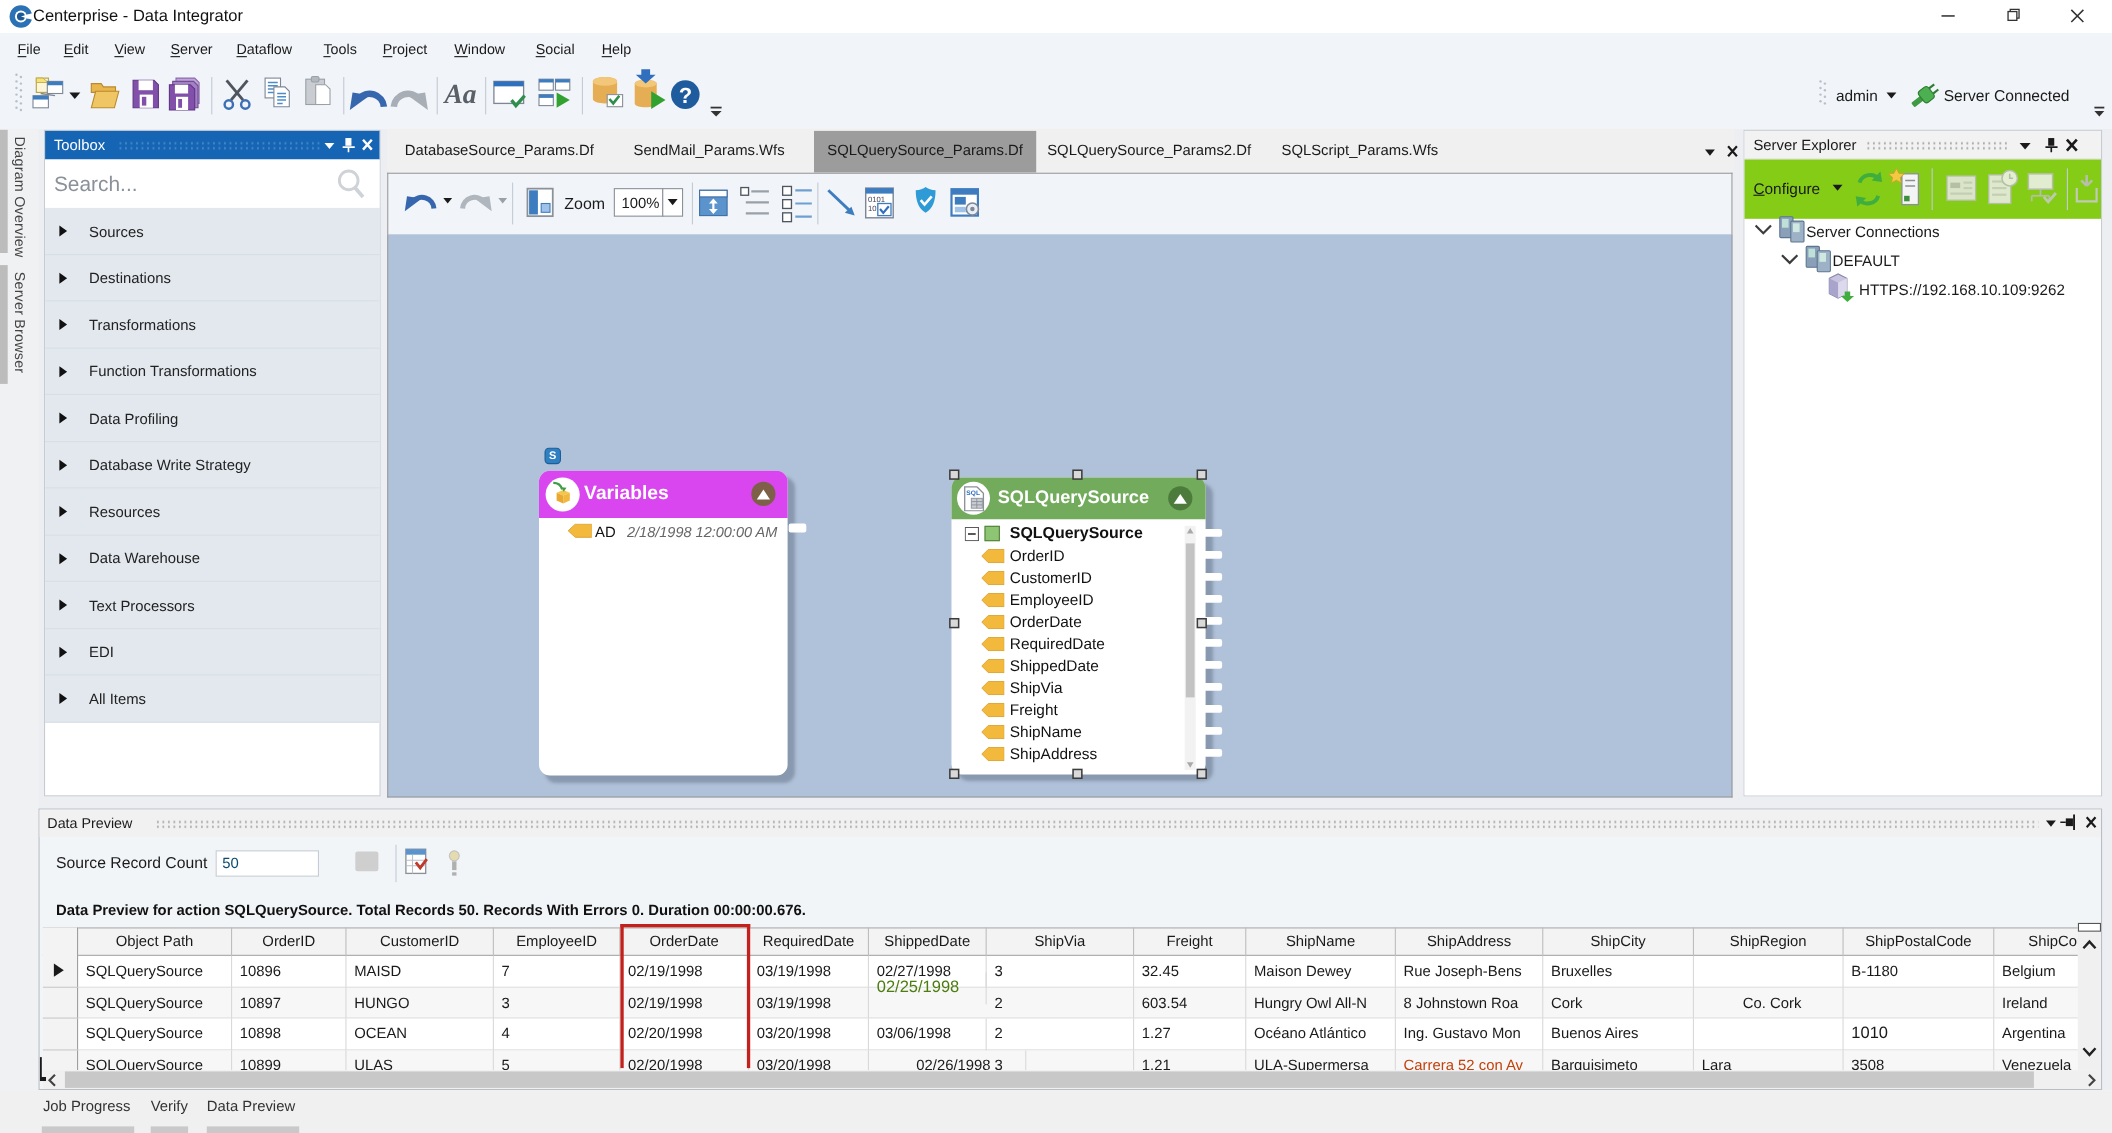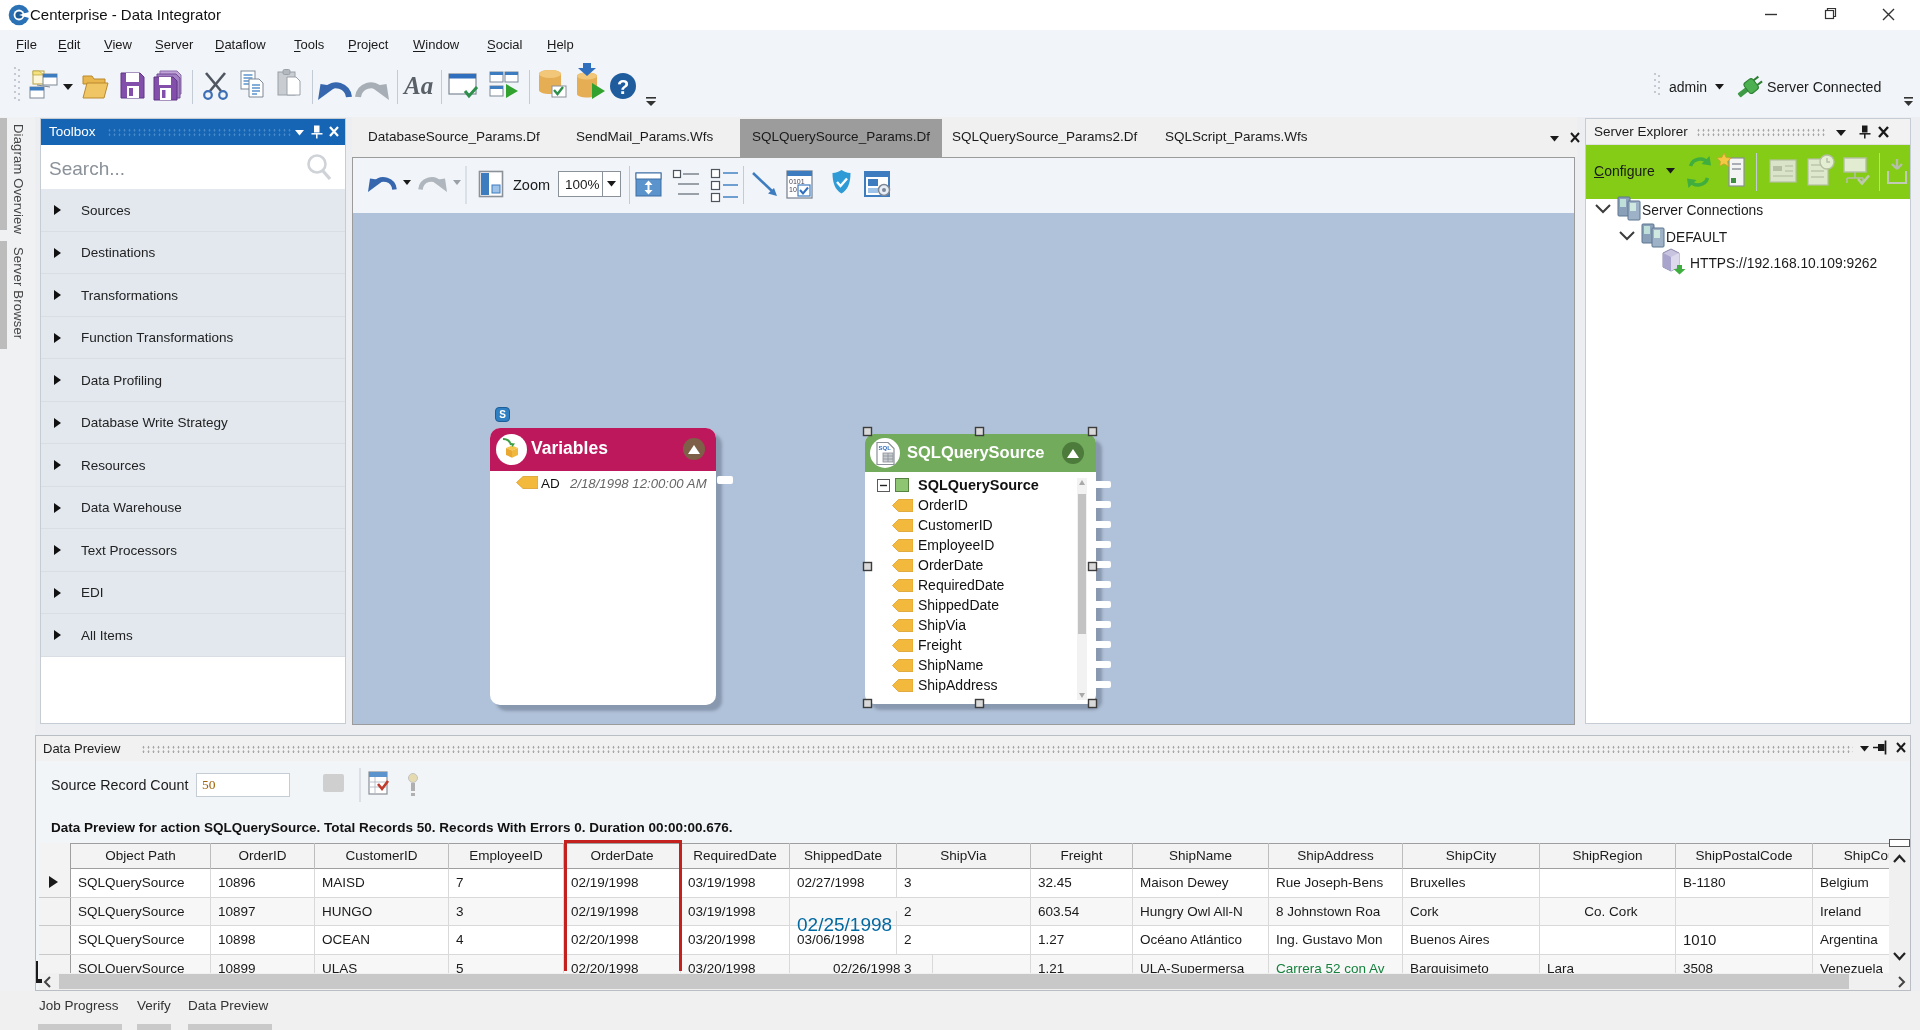--- a/index.html
+++ b/index.html
@@ -383,21 +383,21 @@
         <circle cx="531" cy="32" r="5.5" fill="#e8eef5" stroke="#7d8796" stroke-width="1.5"></circle>
         <circle cx="531" cy="32" r="2" fill="#7d8796"></circle>
       </g>
     </svg>
   </div>
   <div id="canvas">
 
     <div class="abs" style="left:142px;top:194px;width:15px;height:15px;border-radius:4px;background:#2f80c3;border:1px solid #1c5e97;box-sizing:border-box;color:#fff;font-size:10px;font-weight:bold;text-align:center;line-height:13px;">S</div>
 
     <div class="abs" style="left:137px;top:215px;width:226px;height:277px;border-radius:10px;background:#fff;box-shadow:6px 6px 3px rgba(88,102,124,0.45);">
-      <div class="abs" style="left:0;top:0;width:226px;height:43px;border-radius:10px 10px 0 0;background:#be185d;">
+      <div class="abs" style="left:0;top:0;width:226px;height:43px;border-radius:10px 10px 0 0;background:#d946ef;">
         <div class="abs" style="left:6px;top:6px;width:31px;height:31px;border-radius:50%;background:#fff;"></div>
         <svg class="abs" style="left:10px;top:9px" width="24" height="25" viewBox="0 0 24 25">
           <path d="M6 11 l6 -2.5 l6 2.5 l-6 2.5 z" fill="#f6c54b"></path>
           <path d="M6 11 v7 l6 2.8 v-7.3 z" fill="#e8a832"></path>
           <path d="M18 11 v7 l-6 2.8 v-7.3 z" fill="#f0b83c"></path>
           <path d="M3 2 c4 0 7 2 8 6" fill="none" stroke="#3e9e43" stroke-width="2"></path>
           <path d="M12.5 10 l-2 -4 l4.5 0.5 z" fill="#3e9e43"></path>
         </svg>
         <div class="abs" style="left:41px;top:10px;font-size:17.5px;font-weight:bold;color:#fff;">Variables</div>
         <div class="abs" style="left:193px;top:10px;width:22px;height:22px;border-radius:50%;background:#7d6047;">
@@ -620,21 +620,21 @@
       <path d="M2 10 l9 0 l-4.5 5.5 z" fill="#1a1a1a"></path>
       <g stroke="#1a1a1a" stroke-width="1.5" fill="none">
         <line x1="15" y1="11.5" x2="20" y2="11.5"></line>
         <rect x="20" y="8" width="6.5" height="7" fill="#1a1a1a" stroke="none"></rect>
         <line x1="27.5" y1="4.5" x2="27.5" y2="18.5" stroke-width="1.7"></line>
       </g>
       <path d="M39 7 l8 9 M47 7 l-8 9" stroke="#1a1a1a" stroke-width="2"></path>
     </svg>
   </div>
   <div class="abs" style="left:15px;top:41px;font-size:14.3px;color:#1a1a1a;">Source Record Count</div>
-  <div class="abs" style="left:160px;top:37px;width:94px;height:24px;background:#fff;border:1px solid #c6ccd4;box-sizing:border-box;font-size:13.5px;color:#a16207;line-height:22px;padding-left:5px;font-family:Liberation Serif, serif;">50</div>
+  <div class="abs" style="left:160px;top:37px;width:94px;height:24px;background:#fff;border:1px solid #c6ccd4;box-sizing:border-box;font-size:13.5px;color:#0c4a6e;line-height:22px;padding-left:5px;">50</div>
   <svg class="abs" style="left:280px;top:30px" width="120" height="38" viewBox="0 0 120 38">
     <rect x="7" y="8" width="21" height="18" rx="2" fill="#cfcfcf"></rect>
     <rect x="43.5" y="2" width="1" height="34" fill="#c3cbd5"></rect>
     <g>
       <rect x="53" y="6" width="18" height="22" fill="#fff" stroke="#8a9098" stroke-width="1.2"></rect>
       <rect x="53" y="6" width="18" height="5" fill="#5b93cc"></rect>
       <line x1="53" y1="16" x2="71" y2="16" stroke="#b9bfc7" stroke-width="1"></line>
       <line x1="53" y1="21" x2="71" y2="21" stroke="#b9bfc7" stroke-width="1"></line>
       <line x1="59" y1="11" x2="59" y2="28" stroke="#b9bfc7" stroke-width="1"></line>
       <path d="M62 18 l4 5 l6 -8" fill="none" stroke="#c0392b" stroke-width="2.6"></path>
@@ -683,21 +683,21 @@
 <div class="abs" style="left:528px;top:54.5px;width:117px;height:28.5px;border-right:1px solid #d9d9d9;box-sizing:border-box;font-size:13.5px;color:#1a1a1a;line-height:28px;padding-left:7px;overflow:hidden;white-space:nowrap;">02/19/1998</div>
 <div class="abs" style="left:528px;top:83px;width:117px;height:28.5px;border-right:1px solid #d9d9d9;box-sizing:border-box;font-size:13.5px;color:#1a1a1a;line-height:28px;padding-left:7px;overflow:hidden;white-space:nowrap;">02/20/1998</div>
 <div class="abs" style="left:528px;top:111.5px;width:117px;height:28.5px;border-right:1px solid #d9d9d9;box-sizing:border-box;font-size:13.5px;color:#1a1a1a;line-height:28px;padding-left:7px;overflow:hidden;white-space:nowrap;">02/20/1998</div>
 <div class="abs" style="left:645px;top:0;width:109px;height:26px;border-right:1px solid #bdbdbd;box-sizing:border-box;font-size:13.5px;color:#1a1a1a;text-align:center;line-height:25px;overflow:hidden;white-space:nowrap;">RequiredDate</div>
 <div class="abs" style="left:645px;top:26px;width:109px;height:28.5px;border-right:1px solid #d9d9d9;box-sizing:border-box;font-size:13.5px;color:#1a1a1a;line-height:28px;padding-left:7px;overflow:hidden;white-space:nowrap;">03/19/1998</div>
 <div class="abs" style="left:645px;top:54.5px;width:109px;height:28.5px;border-right:1px solid #d9d9d9;box-sizing:border-box;font-size:13.5px;color:#1a1a1a;line-height:28px;padding-left:7px;overflow:hidden;white-space:nowrap;">03/19/1998</div>
 <div class="abs" style="left:645px;top:83px;width:109px;height:28.5px;border-right:1px solid #d9d9d9;box-sizing:border-box;font-size:13.5px;color:#1a1a1a;line-height:28px;padding-left:7px;overflow:hidden;white-space:nowrap;">03/20/1998</div>
 <div class="abs" style="left:645px;top:111.5px;width:109px;height:28.5px;border-right:1px solid #d9d9d9;box-sizing:border-box;font-size:13.5px;color:#1a1a1a;line-height:28px;padding-left:7px;overflow:hidden;white-space:nowrap;">03/20/1998</div>
 <div class="abs" style="left:754px;top:0;width:107px;height:26px;border-right:1px solid #bdbdbd;box-sizing:border-box;font-size:13.5px;color:#1a1a1a;text-align:center;line-height:25px;overflow:hidden;white-space:nowrap;">ShippedDate</div>
 <div class="abs" style="left:754px;top:26px;width:107px;height:28.5px;border-right:1px solid #d9d9d9;box-sizing:border-box;font-size:13.5px;color:#1a1a1a;line-height:28px;padding-left:7px;overflow:hidden;white-space:nowrap;">02/27/1998</div>
-<div class="abs" style="left:754px;top:68px;width:107px;height:28.5px;border-right:1px solid #d9d9d9;box-sizing:border-box;font-size:19px;color:#0369a1;line-height:28px;padding-left:7px;overflow:hidden;white-space:nowrap;">02/25/1998</div>
+<div class="abs" style="left:754px;top:41px;width:107px;height:28.5px;border-right:1px solid #d9d9d9;box-sizing:border-box;font-size:15px;color:#4d7c0f;line-height:28px;padding-left:7px;overflow:hidden;white-space:nowrap;">02/25/1998</div>
 <div class="abs" style="left:754px;top:83px;width:107px;height:28.5px;border-right:1px solid #d9d9d9;box-sizing:border-box;font-size:13.5px;color:#1a1a1a;line-height:28px;padding-left:7px;overflow:hidden;white-space:nowrap;">03/06/1998</div>
 <div class="abs" style="left:754px;top:111.5px;width:107px;height:28.5px;border-right:1px solid #d9d9d9;box-sizing:border-box;font-size:13.5px;color:#1a1a1a;line-height:28px;padding-left:7px;overflow:hidden;white-space:nowrap;margin-left:36px;">02/26/1998</div>
 <div class="abs" style="left:861px;top:0;width:134px;height:26px;border-right:1px solid #bdbdbd;box-sizing:border-box;font-size:13.5px;color:#1a1a1a;text-align:center;line-height:25px;overflow:hidden;white-space:nowrap;">ShipVia</div>
 <div class="abs" style="left:861px;top:26px;width:134px;height:28.5px;border-right:1px solid #d9d9d9;box-sizing:border-box;font-size:13.5px;color:#1a1a1a;line-height:28px;padding-left:7px;overflow:hidden;white-space:nowrap;">3</div>
 <div class="abs" style="left:861px;top:54.5px;width:134px;height:28.5px;border-right:1px solid #d9d9d9;box-sizing:border-box;font-size:13.5px;color:#1a1a1a;line-height:28px;padding-left:7px;overflow:hidden;white-space:nowrap;">2</div>
 <div class="abs" style="left:861px;top:83px;width:134px;height:28.5px;border-right:1px solid #d9d9d9;box-sizing:border-box;font-size:13.5px;color:#1a1a1a;line-height:28px;padding-left:7px;overflow:hidden;white-space:nowrap;">2</div>
 <div class="abs" style="left:861px;top:111.5px;width:134px;height:28.5px;border-right:1px solid #d9d9d9;box-sizing:border-box;font-size:13.5px;color:#1a1a1a;line-height:28px;padding-left:7px;overflow:hidden;white-space:nowrap;">3</div>
 <div class="abs" style="left:995px;top:0;width:102px;height:26px;border-right:1px solid #bdbdbd;box-sizing:border-box;font-size:13.5px;color:#1a1a1a;text-align:center;line-height:25px;overflow:hidden;white-space:nowrap;">Freight</div>
 <div class="abs" style="left:995px;top:26px;width:102px;height:28.5px;border-right:1px solid #d9d9d9;box-sizing:border-box;font-size:13.5px;color:#1a1a1a;line-height:28px;padding-left:7px;overflow:hidden;white-space:nowrap;">32.45</div>
 <div class="abs" style="left:995px;top:54.5px;width:102px;height:28.5px;border-right:1px solid #d9d9d9;box-sizing:border-box;font-size:13.5px;color:#1a1a1a;line-height:28px;padding-left:7px;overflow:hidden;white-space:nowrap;">603.54</div>
@@ -705,21 +705,21 @@
 <div class="abs" style="left:995px;top:111.5px;width:102px;height:28.5px;border-right:1px solid #d9d9d9;box-sizing:border-box;font-size:13.5px;color:#1a1a1a;line-height:28px;padding-left:7px;overflow:hidden;white-space:nowrap;">1.21</div>
 <div class="abs" style="left:1097px;top:0;width:136px;height:26px;border-right:1px solid #bdbdbd;box-sizing:border-box;font-size:13.5px;color:#1a1a1a;text-align:center;line-height:25px;overflow:hidden;white-space:nowrap;">ShipName</div>
 <div class="abs" style="left:1097px;top:26px;width:136px;height:28.5px;border-right:1px solid #d9d9d9;box-sizing:border-box;font-size:13.5px;color:#1a1a1a;line-height:28px;padding-left:7px;overflow:hidden;white-space:nowrap;">Maison Dewey</div>
 <div class="abs" style="left:1097px;top:54.5px;width:136px;height:28.5px;border-right:1px solid #d9d9d9;box-sizing:border-box;font-size:13.5px;color:#1a1a1a;line-height:28px;padding-left:7px;overflow:hidden;white-space:nowrap;">Hungry Owl All-N</div>
 <div class="abs" style="left:1097px;top:83px;width:136px;height:28.5px;border-right:1px solid #d9d9d9;box-sizing:border-box;font-size:13.5px;color:#1a1a1a;line-height:28px;padding-left:7px;overflow:hidden;white-space:nowrap;">Océano Atlántico</div>
 <div class="abs" style="left:1097px;top:111.5px;width:136px;height:28.5px;border-right:1px solid #d9d9d9;box-sizing:border-box;font-size:13.5px;color:#1a1a1a;line-height:28px;padding-left:7px;overflow:hidden;white-space:nowrap;">ULA-Supermersa</div>
 <div class="abs" style="left:1233px;top:0;width:134px;height:26px;border-right:1px solid #bdbdbd;box-sizing:border-box;font-size:13.5px;color:#1a1a1a;text-align:center;line-height:25px;overflow:hidden;white-space:nowrap;">ShipAddress</div>
 <div class="abs" style="left:1233px;top:26px;width:134px;height:28.5px;border-right:1px solid #d9d9d9;box-sizing:border-box;font-size:13.5px;color:#1a1a1a;line-height:28px;padding-left:7px;overflow:hidden;white-space:nowrap;">Rue Joseph-Bens</div>
 <div class="abs" style="left:1233px;top:54.5px;width:134px;height:28.5px;border-right:1px solid #d9d9d9;box-sizing:border-box;font-size:13.5px;color:#1a1a1a;line-height:28px;padding-left:7px;overflow:hidden;white-space:nowrap;">8 Johnstown Roa</div>
 <div class="abs" style="left:1233px;top:83px;width:134px;height:28.5px;border-right:1px solid #d9d9d9;box-sizing:border-box;font-size:13.5px;color:#1a1a1a;line-height:28px;padding-left:7px;overflow:hidden;white-space:nowrap;">Ing. Gustavo Mon</div>
-<div class="abs" style="left:1233px;top:111.5px;width:134px;height:28.5px;border-right:1px solid #d9d9d9;box-sizing:border-box;font-size:13.5px;color:#15803d;line-height:28px;padding-left:7px;overflow:hidden;white-space:nowrap;">Carrera 52 con Av</div>
+<div class="abs" style="left:1233px;top:111.5px;width:134px;height:28.5px;border-right:1px solid #d9d9d9;box-sizing:border-box;font-size:13.5px;color:#c2410c;line-height:28px;padding-left:7px;overflow:hidden;white-space:nowrap;">Carrera 52 con Av</div>
 <div class="abs" style="left:1367px;top:0;width:137px;height:26px;border-right:1px solid #bdbdbd;box-sizing:border-box;font-size:13.5px;color:#1a1a1a;text-align:center;line-height:25px;overflow:hidden;white-space:nowrap;">ShipCity</div>
 <div class="abs" style="left:1367px;top:26px;width:137px;height:28.5px;border-right:1px solid #d9d9d9;box-sizing:border-box;font-size:13.5px;color:#1a1a1a;line-height:28px;padding-left:7px;overflow:hidden;white-space:nowrap;">Bruxelles</div>
 <div class="abs" style="left:1367px;top:54.5px;width:137px;height:28.5px;border-right:1px solid #d9d9d9;box-sizing:border-box;font-size:13.5px;color:#1a1a1a;line-height:28px;padding-left:7px;overflow:hidden;white-space:nowrap;">Cork</div>
 <div class="abs" style="left:1367px;top:83px;width:137px;height:28.5px;border-right:1px solid #d9d9d9;box-sizing:border-box;font-size:13.5px;color:#1a1a1a;line-height:28px;padding-left:7px;overflow:hidden;white-space:nowrap;">Buenos Aires</div>
 <div class="abs" style="left:1367px;top:111.5px;width:137px;height:28.5px;border-right:1px solid #d9d9d9;box-sizing:border-box;font-size:13.5px;color:#1a1a1a;line-height:28px;padding-left:7px;overflow:hidden;white-space:nowrap;">Barquisimeto</div>
 <div class="abs" style="left:1504px;top:0;width:136px;height:26px;border-right:1px solid #bdbdbd;box-sizing:border-box;font-size:13.5px;color:#1a1a1a;text-align:center;line-height:25px;overflow:hidden;white-space:nowrap;">ShipRegion</div>
 <div class="abs" style="left:1504px;top:26px;width:136px;height:28.5px;border-right:1px solid #d9d9d9;box-sizing:border-box;font-size:13.5px;color:#1a1a1a;line-height:28px;padding-left:7px;overflow:hidden;white-space:nowrap;"></div>
 <div class="abs" style="left:1504px;top:54.5px;width:136px;height:28.5px;border-right:1px solid #d9d9d9;box-sizing:border-box;font-size:13.5px;color:#1a1a1a;line-height:28px;padding-left:7px;overflow:hidden;white-space:nowrap;text-align:center;">Co. Cork</div>
 <div class="abs" style="left:1504px;top:83px;width:136px;height:28.5px;border-right:1px solid #d9d9d9;box-sizing:border-box;font-size:13.5px;color:#1a1a1a;line-height:28px;padding-left:7px;overflow:hidden;white-space:nowrap;"></div>
 <div class="abs" style="left:1504px;top:111.5px;width:136px;height:28.5px;border-right:1px solid #d9d9d9;box-sizing:border-box;font-size:13.5px;color:#1a1a1a;line-height:28px;padding-left:7px;overflow:hidden;white-space:nowrap;">Lara</div>

